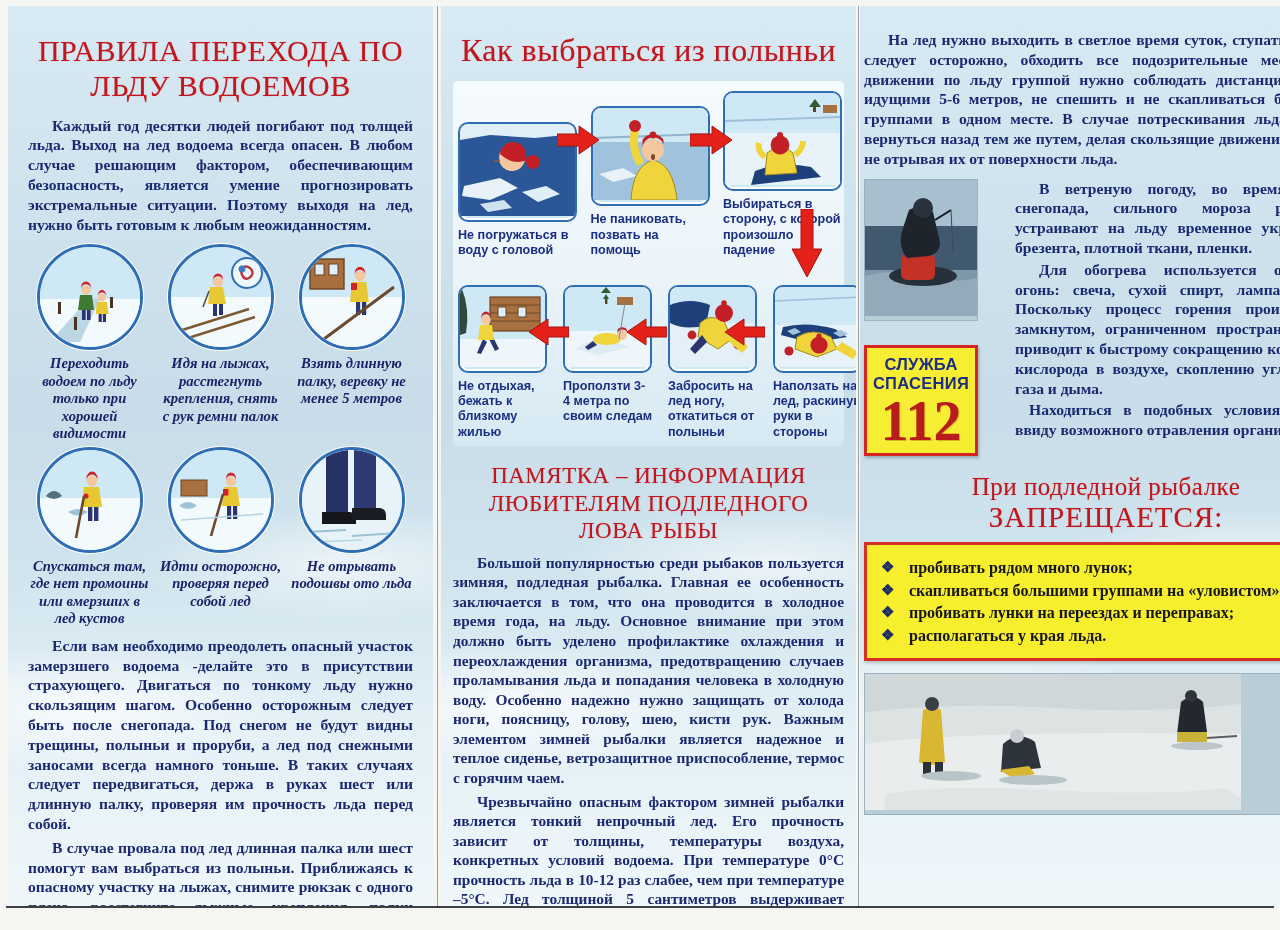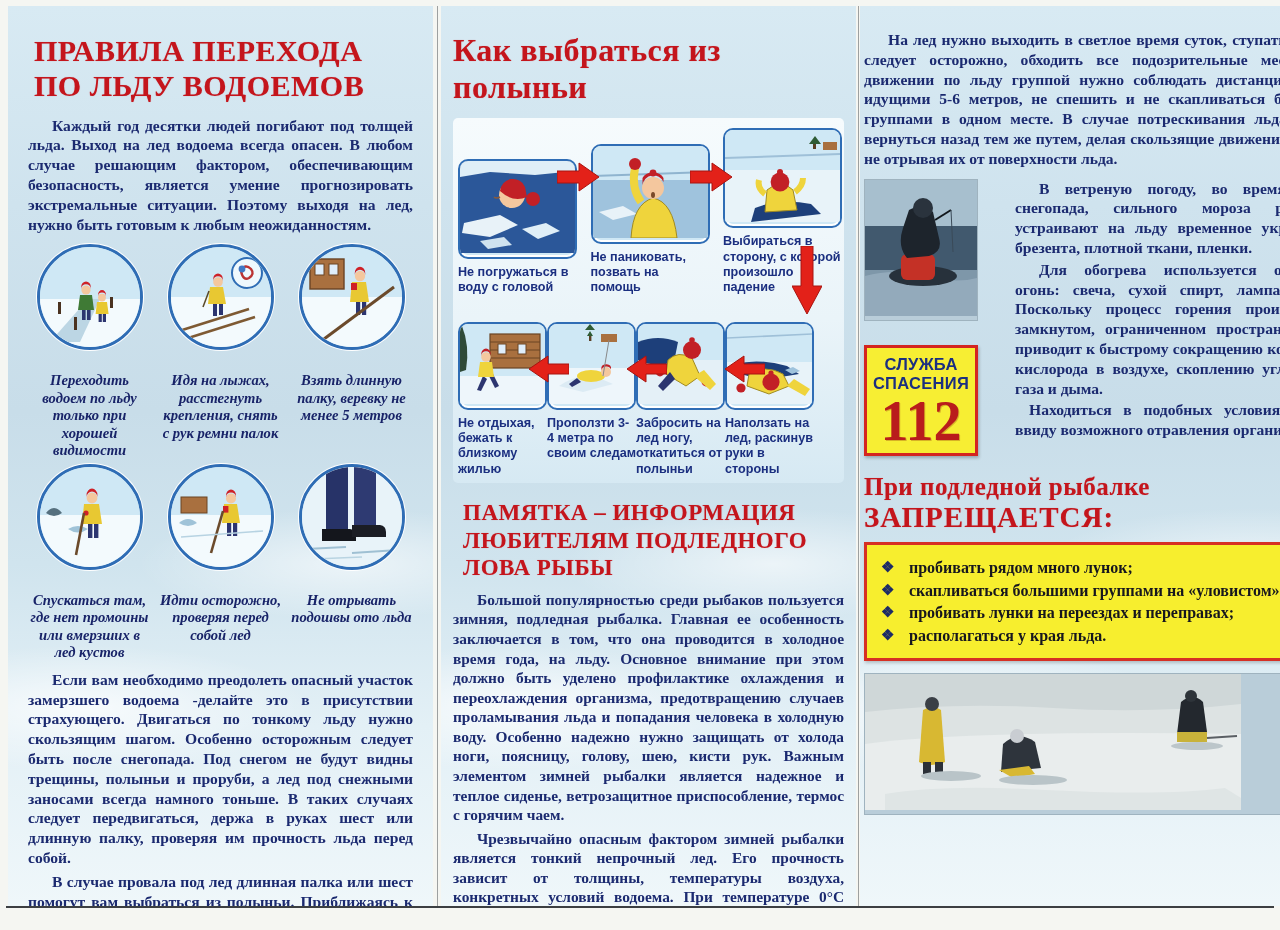--- a/index.html
+++ b/index.html
@@ -18,21 +18,21 @@
     box-sizing:border-box;
   }
   #panel-left{left:8px;width:425px;padding:24px 20px 10px;}
   #panel-mid{left:441px;width:415px;padding:20px 12px 10px;}
   #panel-right{left:860px;width:492px;padding:24px 4px 10px;}
   .fold-line{position:absolute;top:6px;height:900px;width:1px;background:rgba(50,55,60,.45);}
   .scan-edge{position:absolute;left:6px;top:906px;width:1268px;height:2px;background:#3c3f42;}
 
   
   .red-title{
-    color:#c4151c;font-weight:bold;text-align:left;
+    color:#c4151c;font-weight:normal;text-align:center;
     letter-spacing:.5px;line-height:1.16;
     text-shadow:0 0 1px rgba(196,21,28,.35);
   }
   .body-text{
     color:#1b2a70;font-weight:bold;text-align:justify;
     font-size:15.6px;line-height:1.27;margin:0;
     text-indent:24px;
   }
   
   #panel-left .red-title{font-size:30px;margin:4px 6px 0;}
@@ -43,31 +43,31 @@
   }
   .tip-cell{text-align:center;}
   .tip-circle{
     width:100px;height:100px;border-radius:50%;
     border:3px solid #2f6db5;margin:0 auto;overflow:hidden;
     background:#cfe8f5;box-shadow:0 0 0 1px #fff;
   }
   .tip-circle svg{display:block;}
   .tip-caption{
     font-style:italic;font-weight:bold;color:#182368;
-    font-size:14.6px;line-height:1.2;margin-top:22px;min-height:53px;
+    font-size:14.6px;line-height:1.2;margin-top:5px;min-height:53px;
   }
   
   #panel-mid .red-title{font-size:32px;margin-top:6px;}
   .strip{
     position:relative;margin-top:12px;border-radius:5px;
     background:linear-gradient(180deg,#f6fbfd 0%,#eaf4f9 55%,#d6e9f3 100%);
     padding:10px 5px 6px;
   }
   .row-top{display:flex;justify-content:space-between;width:384px;margin:0 auto;align-items:flex-end;}
-  .row-bot{display:flex;width:390px;margin:26px auto 0;}
+  .row-bot{display:flex;width:390px;margin:26px auto 0;gap:16px;}
   .cell{width:119px;}
   .cell-s{width:89px;}
   .pic{
     height:96px;border:2px solid #2f6db5;border-radius:10px;
     overflow:hidden;background:#cfe8f5;box-shadow:0 0 0 2px #fff inset;
   }
   .pic-s{height:84px;}
   .pic svg{display:block;}
   .step-caption{
     font-family:"Liberation Sans",sans-serif;font-weight:bold;

